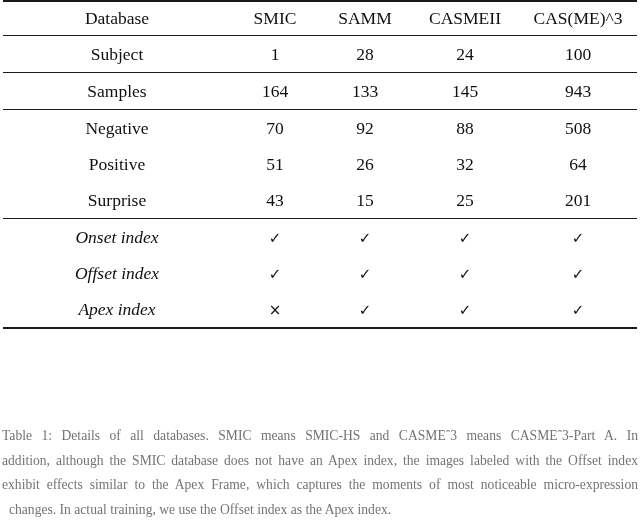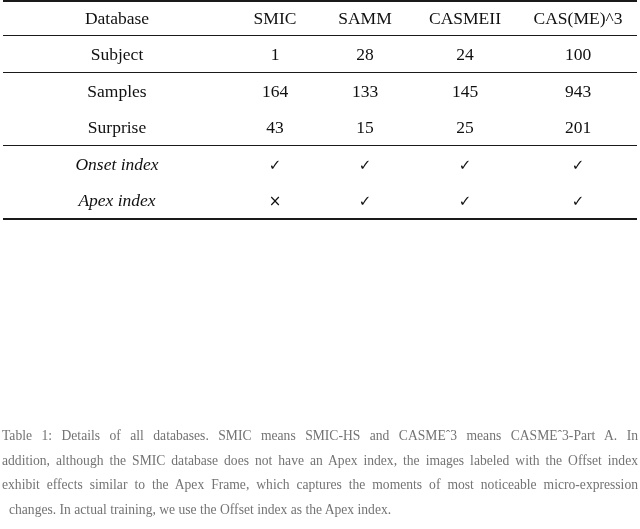--- a/index.html
+++ b/index.html
@@ -145,38 +145,59 @@
         <tr class="r-body rule-above">
           <td class="rowlabel">Samples</td>
           <td class="val">164</td>
           <td class="val">133</td>
           <td class="val">145</td>
           <td class="val">943</td>
         </tr>
 
 
 
-
+        <tr class="r-body rule-above">
+          <td class="rowlabel">Negative</td>
+          <td class="val">70</td>
+          <td class="val">92</td>
+          <td class="val">88</td>
+          <td class="val">508</td>
+        </tr>
+
+        <tr class="r-body">
+          <td class="rowlabel">Positive</td>
+          <td class="val">51</td>
+          <td class="val">26</td>
+          <td class="val">32</td>
+          <td class="val">64</td>
+        </tr>
 
         <tr class="r-body">
           <td class="rowlabel">Surprise</td>
           <td class="val">43</td>
           <td class="val">15</td>
           <td class="val">25</td>
           <td class="val">201</td>
         </tr>
 
         <tr class="r-mark rule-thick-above">
           <td class="rowlabel">Onset index</td>
           <td class="val"><span class="mark">✓</span></td>
           <td class="val"><span class="mark">✓</span></td>
           <td class="val"><span class="mark">✓</span></td>
           <td class="val"><span class="mark">✓</span></td>
         </tr>
 
+        <tr class="r-mark">
+          <td class="rowlabel">Offset index</td>
+          <td class="val"><span class="mark">✓</span></td>
+          <td class="val"><span class="mark">✓</span></td>
+          <td class="val"><span class="mark">✓</span></td>
+          <td class="val"><span class="mark">✓</span></td>
+        </tr>
 
         <tr class="r-mark rule-bottom">
           <td class="rowlabel">Apex index</td>
           <td class="val"><span class="mark cross">×</span></td>
           <td class="val"><span class="mark">✓</span></td>
           <td class="val"><span class="mark">✓</span></td>
           <td class="val"><span class="mark">✓</span></td>
         </tr>
 
       </tbody>

